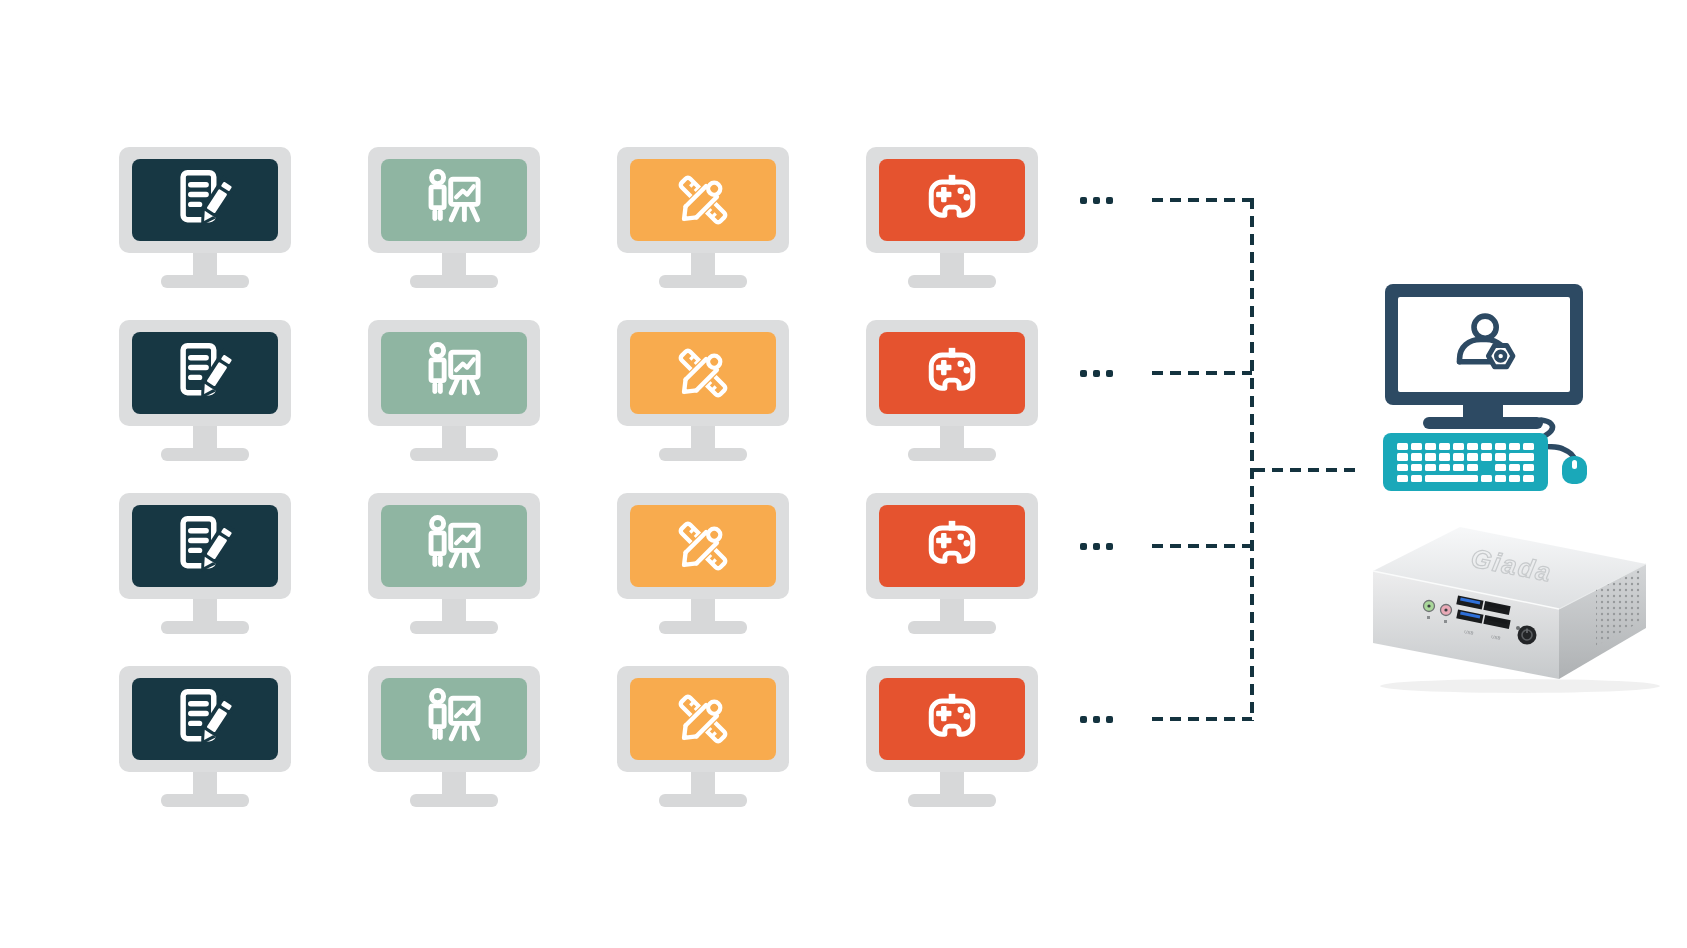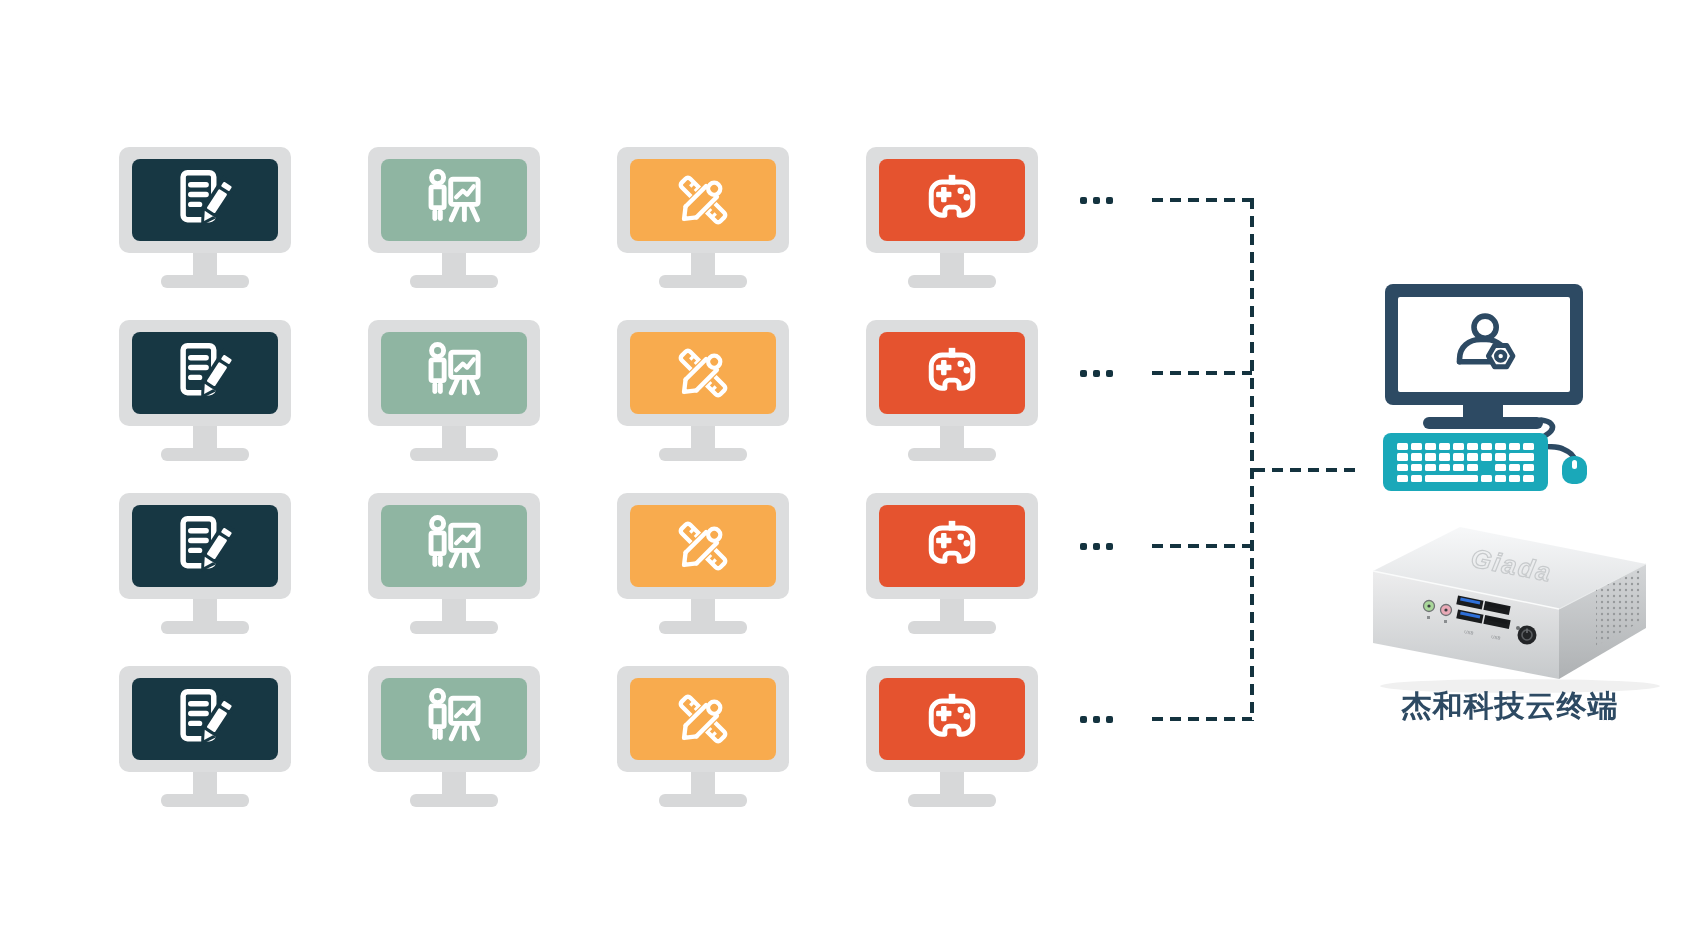--- a/index.html
+++ b/index.html
@@ -156,21 +156,20 @@
       </g>
       <circle cx="158" cy="118" r="2" fill="#6f7274"></circle>
       <g>
         <circle cx="167" cy="125" r="9.5" fill="#232527"></circle>
         <circle cx="167" cy="125" r="5" fill="none" stroke="#5a5d60" stroke-width="1.6"></circle>
         <line x1="167" y1="118.5" x2="167" y2="123" stroke="#6a6d70" stroke-width="1.6"></line>
       </g>
     </g>
   </svg>
 
-  <div class="caption">杰和科技云终端</div>
 <div class="monitor" style="left: 119px; top: 147px;">
       <div class="m-neck"></div>
       <div class="m-base"></div>
       <div class="m-frame"></div>
       <div class="m-screen" style="background: rgb(23, 55, 67); color: rgb(23, 55, 67);">
         <svg viewBox="0 0 64 64">
     <g fill="none" stroke="#fff" stroke-width="5" stroke-linecap="round" stroke-linejoin="round">
       <rect x="12" y="7" width="28" height="43" rx="4"></rect>
       <line x1="19" y1="18" x2="33" y2="18"></line>
       <line x1="19" y1="27" x2="33" y2="27"></line>

